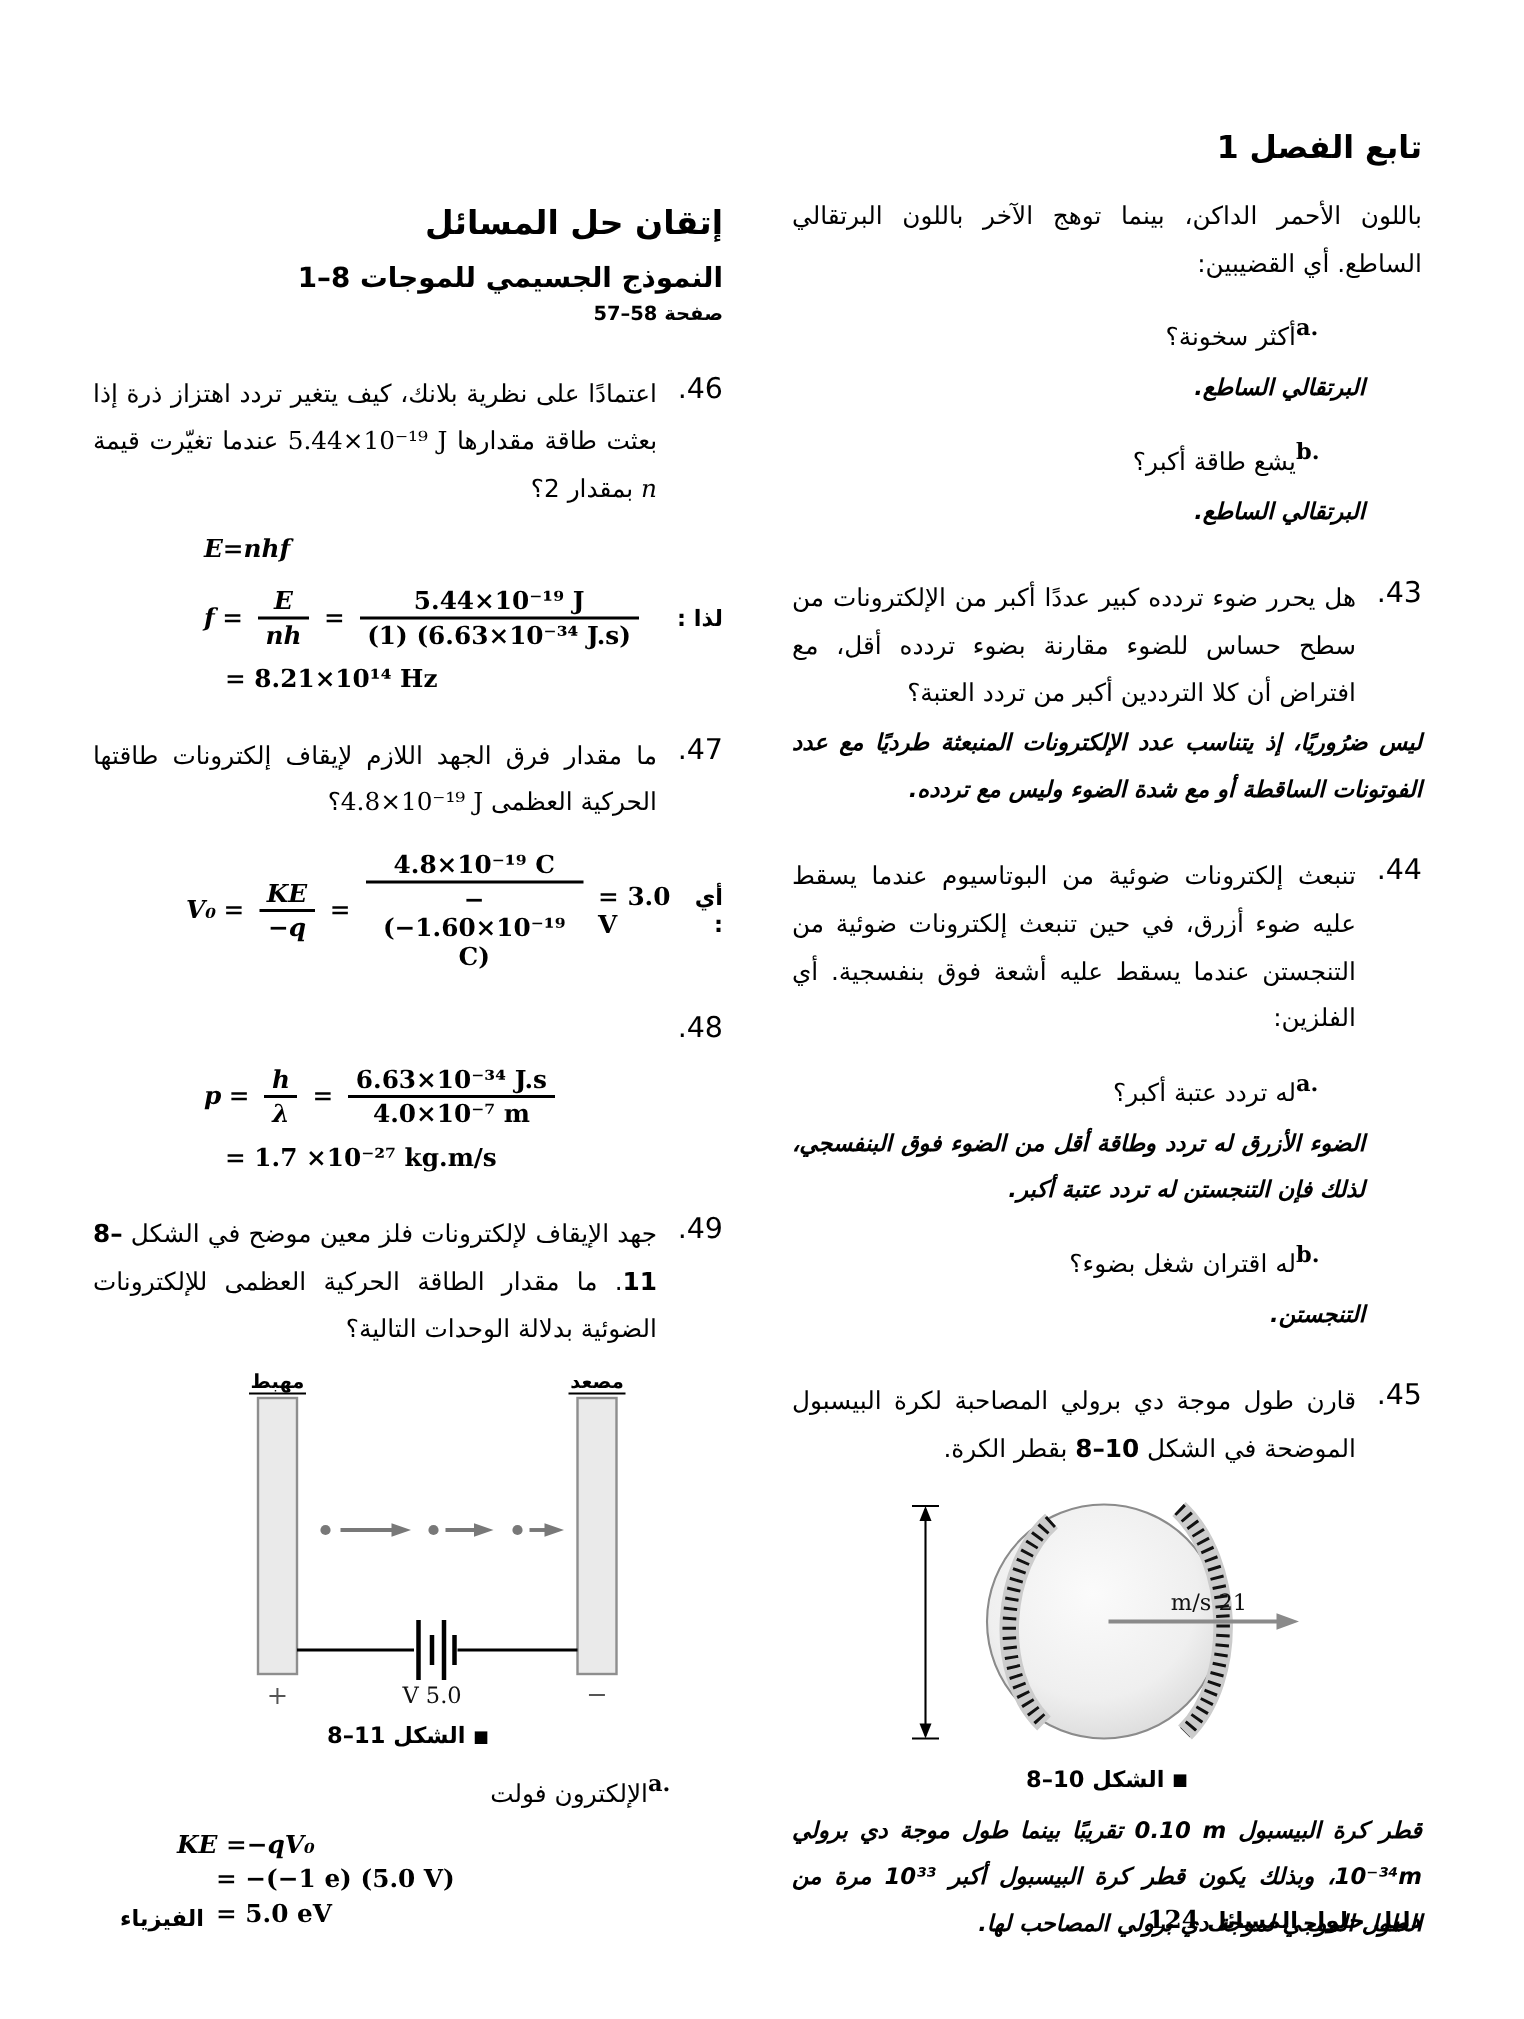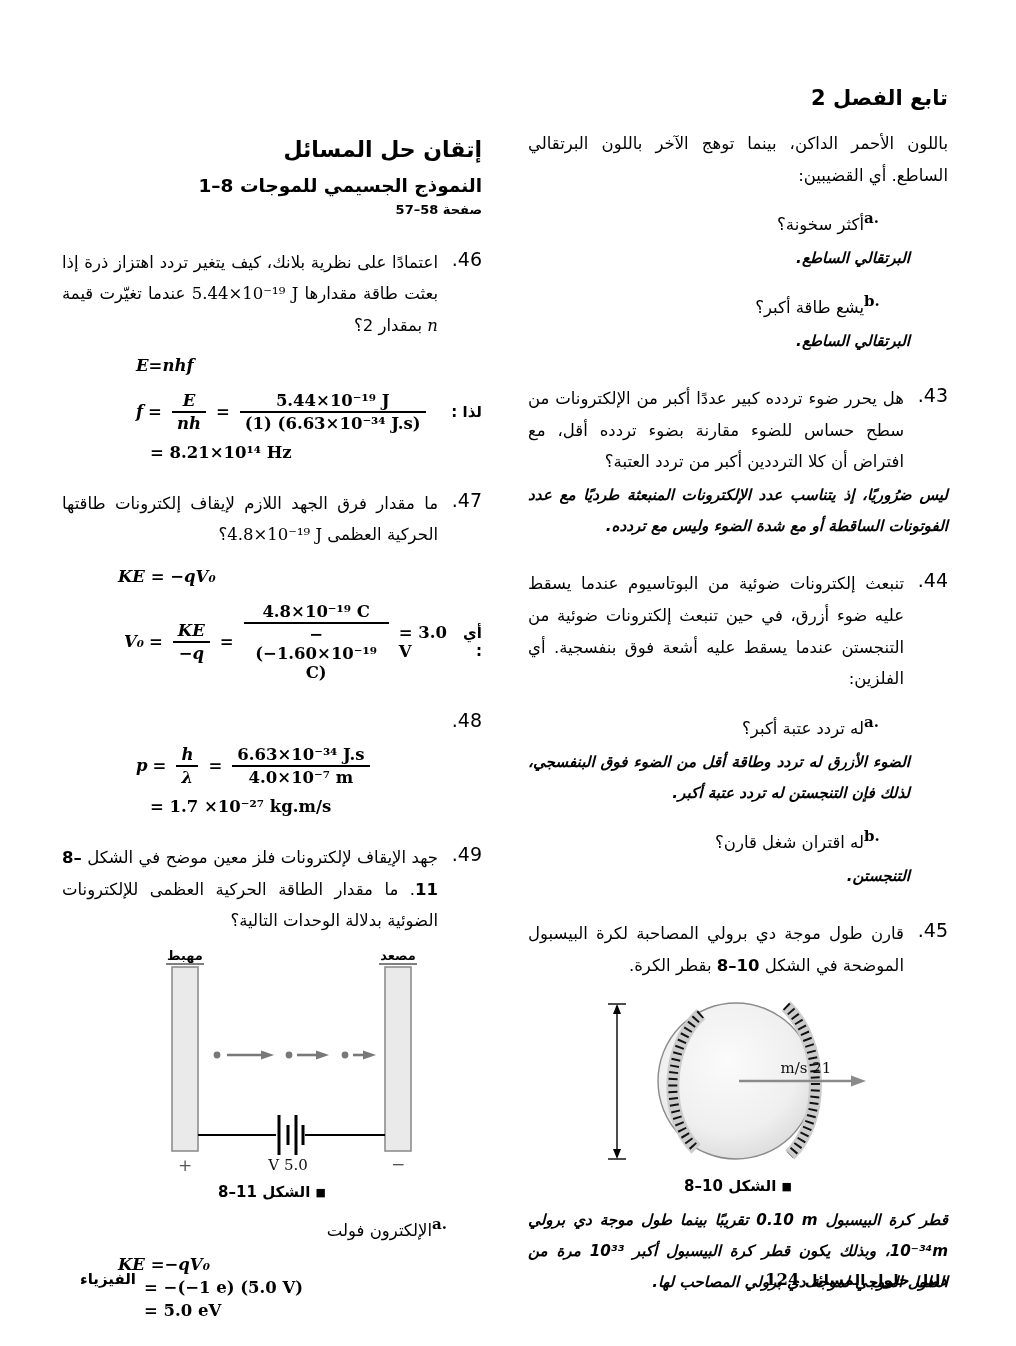--- a/index.html
+++ b/index.html
@@ -43,21 +43,21 @@
   .footer{position:absolute;top:1270px;left:0;width:1016px;font-size:15px;font-weight:bold;}
   .footer .fr{position:absolute;right:68px;direction:rtl;}
   .footer .fr .pgnum{font-size:16.5px;font-family:"DejaVu Serif",serif;margin-left:4px;}
   .footer .fl{position:absolute;left:80px;direction:rtl;}
   svg text{font-family:"DejaVu Serif",serif;}
   svg .artxt{font-family:"DejaVu Sans",sans-serif;font-weight:bold;}
 </style>
 </head>
 <body>
 
-<div class="hdr">تابع الفصل 2</div>
+<div class="hdr">تابع الفصل 1</div>
 
 <div class="col" id="col-right">
 
   <div class="body-txt">باللون الأحمر الداكن، بينما توهج الآخر باللون البرتقالي الساطع. أي القضيبين:</div>
 
   <div class="subitem">
     <span class="smark ltr">a.</span>
     <span class="stxt body-txt">أكثر سخونة؟</span>
   </div>
   <div class="ans sans">البرتقالي الساطع.</div>
@@ -78,21 +78,21 @@
     <span class="pnum">44.</span>
     <span class="ptxt body-txt">تنبعث إلكترونات ضوئية من البوتاسيوم عندما يسقط عليه ضوء أزرق، في حين تنبعث إلكترونات ضوئية من التنجستن عندما يسقط عليه أشعة فوق بنفسجية. أي الفلزين:</span>
   </div>
   <div class="subitem">
     <span class="smark ltr">a.</span>
     <span class="stxt body-txt">له تردد عتبة أكبر؟</span>
   </div>
   <div class="ans sans">الضوء الأزرق له تردد وطاقة أقل من الضوء فوق البنفسجي، لذلك فإن التنجستن له تردد عتبة أكبر.</div>
   <div class="subitem">
     <span class="smark ltr">b.</span>
-    <span class="stxt body-txt">له اقتران شغل قارن؟</span>
+    <span class="stxt body-txt">له اقتران شغل بضوء؟</span>
   </div>
   <div class="ans sans">التنجستن.</div>
 
   <div class="problem">
     <span class="pnum">45.</span>
     <span class="ptxt body-txt">
       <span>قارن طول موجة دي برولي المصاحبة لكرة البيسبول الموضحة في الشكل</span>
       <span class="ltr" style="font-weight:bold">8–10</span>
       <span>بقطر الكرة.</span>
     </span>
@@ -193,21 +193,20 @@
   <div class="math result">= 8.21×10¹⁴ Hz</div>
 
   <div class="problem">
     <span class="pnum">47.</span>
     <span class="ptxt body-txt">
       <span>ما مقدار فرق الجهد اللازم لإيقاف إلكترونات طاقتها الحركية العظمى</span>
       <span class="ltr math" style="font-weight:normal">4.8×10⁻¹⁹ J</span><span>؟</span>
     </span>
   </div>
 
-  <div class="math eq-indent2"><span class="mvar">KE = −qV₀</span></div>
 
   <div class="eq-row" style="margin-left:62px;">
     <div class="mrow math">
       <span class="mvar">V₀</span>
       <span>=</span>
       <span class="frac">
         <span class="num mvar">KE</span>
         <span class="den mvar">−q</span>
       </span>
       <span>=</span>

